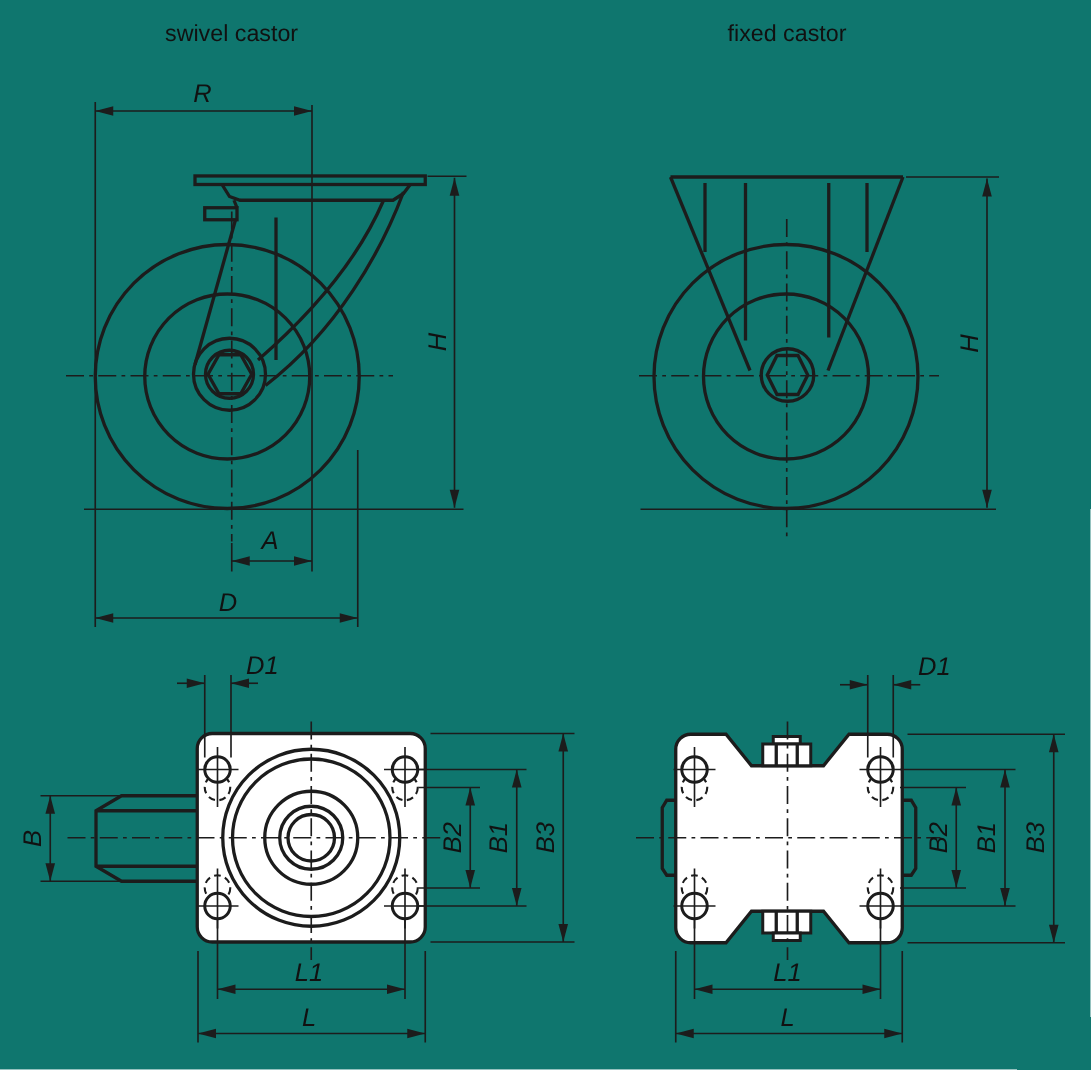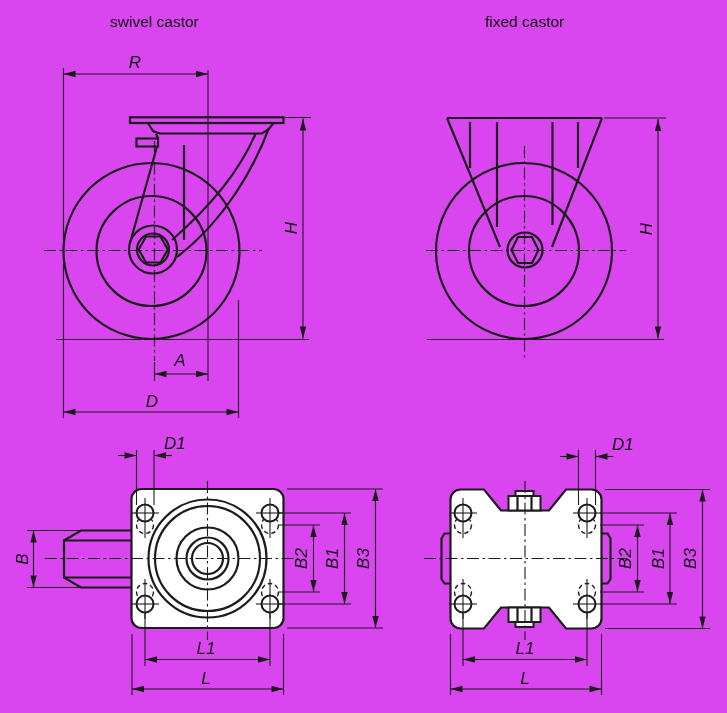--- a/index.html
+++ b/index.html
@@ -1,16 +1,16 @@
 <!DOCTYPE html>
 <html><head>
 <meta charset="utf-8">
 <style>
   html,body{margin:0;padding:0;background:#ffffff;}
-  .stage{position:relative;width:727px;height:713px;background:#d946ef;overflow:hidden;
+  .stage{position:relative;width:727px;height:713px;background:#0f766e;overflow:hidden;
          font-family:"Liberation Sans",sans-serif;}
   svg{display:block;}
   
   .thick{stroke:#1c1c1c;stroke-width:2.2;fill:none;stroke-linejoin:miter;}
   .thickf{stroke:#1c1c1c;stroke-width:2.2;fill:#ffffff;stroke-linejoin:miter;}
   .hole{stroke:#1c1c1c;stroke-width:2;fill:#ffffff;}
   .thin{stroke:#1c1c1c;stroke-width:1.1;fill:none;}
   .cl{stroke:#1c1c1c;stroke-width:1.1;fill:none;stroke-dasharray:12 3.5 2.5 3.5;}
   .dash{stroke:#1c1c1c;stroke-width:1.4;fill:none;stroke-dasharray:4.5 3;}
   .dim{stroke:#1c1c1c;stroke-width:1.1;fill:none;marker-start:url(#arrow);marker-end:url(#arrow);}

